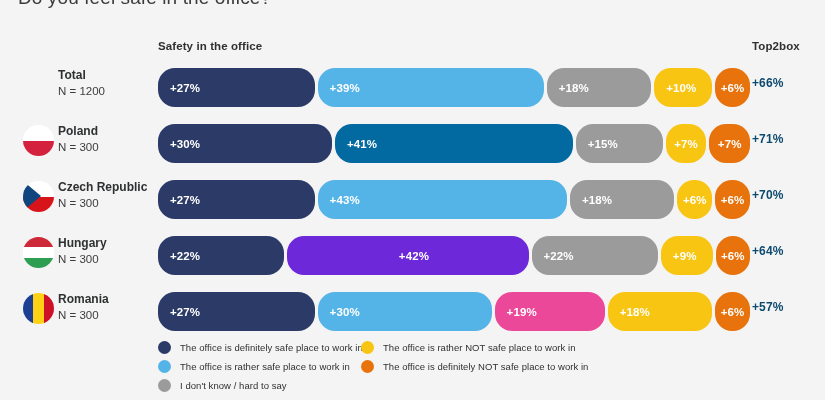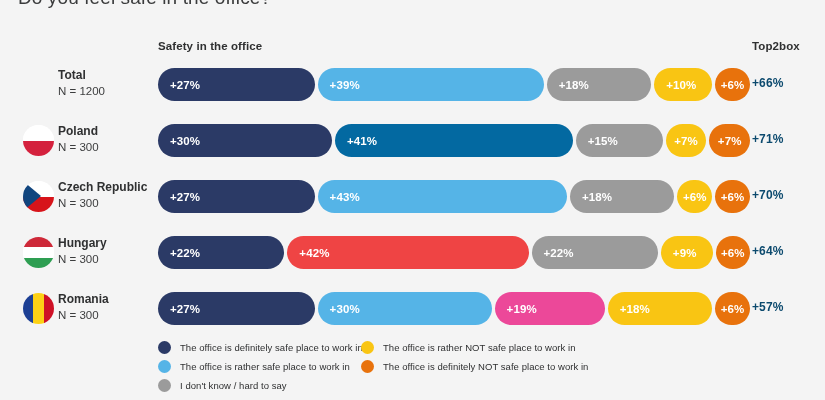--- a/index.html
+++ b/index.html
@@ -64,21 +64,21 @@
   .rlabel{ position:absolute; left:58px; top:10px; }
   .rlabel .name{ font-size:12px; font-weight:bold; color:#2f3031; line-height:16px; }
   .rlabel .n{ font-size:11.5px; font-weight:400; color:#3c3d3e; line-height:16px; }
 
   .bars{
     position:absolute; left:158px; top:11px;
     width:580px; height:33px;
     display:flex; gap:3px;
   }
   .seg{
-    height:33px; border-radius:17px;
+    height:39px; border-radius:17px;
     display:flex; align-items:center;
     color:#ffffff; font-size:11.5px; font-weight:bold;
     letter-spacing:.1px; overflow:hidden; white-space:nowrap;
   }
   .seg span{ padding-left:12px; }
   .seg.tight span{ padding-left:0; width:100%; text-align:center; }
 
   .top2box{
     position:absolute; left:752px; top:19px;
     font-size:12px; font-weight:bold; color:#0c4a6e; letter-spacing:.1px;
@@ -195,21 +195,21 @@
           <i class="c"></i>
         </div>
         <div class="rlabel">
           <div class="name">Hungary</div>
           <div class="n">N = 300</div>
         </div>
         <div class="bars">
           <div class="seg" style="background: rgb(43, 58, 102); flex: 0 0 21.7822%;">
             <span>+22%</span>
           </div>
-          <div class="seg" style="background: #ef4444; flex: 0 0 41.5842%;">
+          <div class="seg" style="background: #6d28d9; flex: 0 0 41.5842%; justify-content: center;">
             <span>+42%</span>
           </div>
           <div class="seg" style="background: rgb(155, 155, 155); flex: 0 0 21.7822%;">
             <span>+22%</span>
           </div>
           <div class="seg" style="background: rgb(249, 197, 19); flex: 0 0 8.91089%;">
             <span>+9%</span>
           </div>
           <div class="seg tight" style="background: rgb(232, 114, 12); flex: 0 0 5.94059%;">
             <span>+6%</span>

